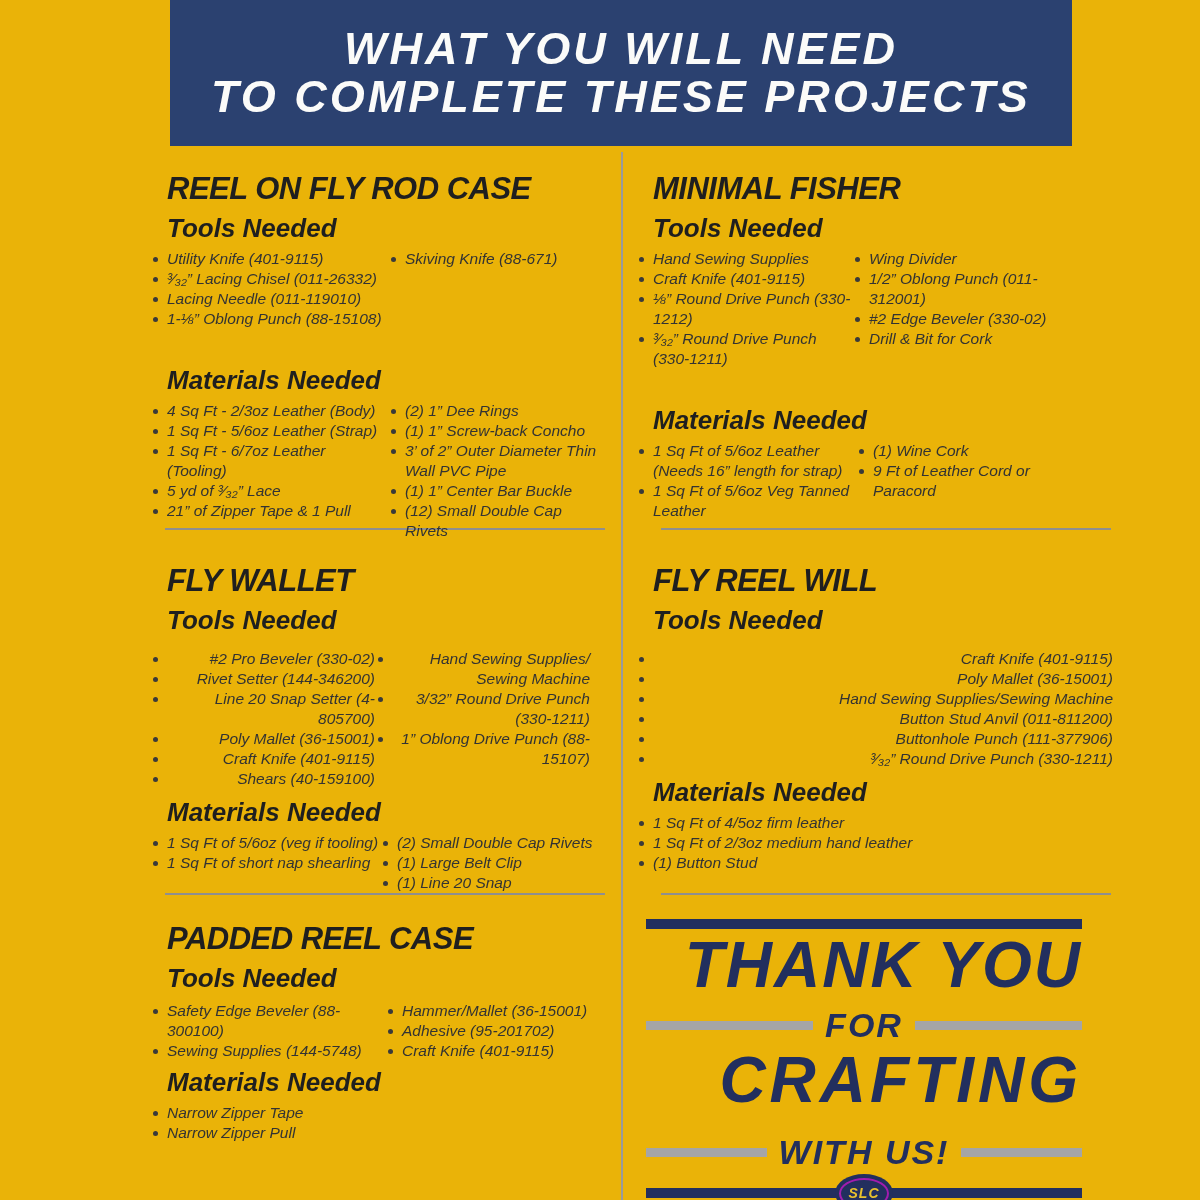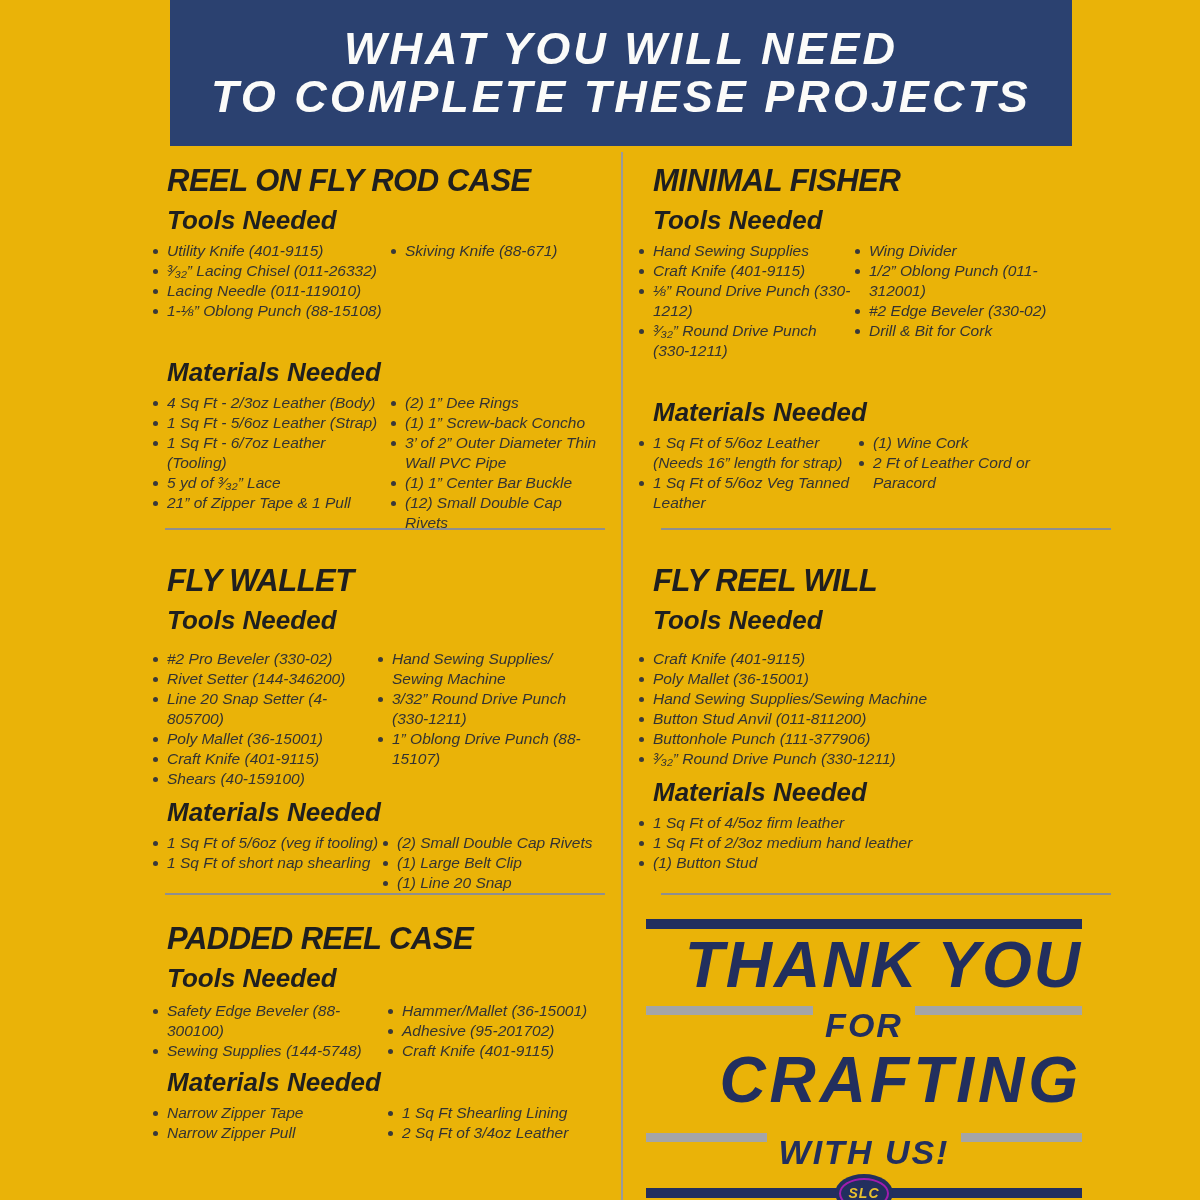--- a/index.html
+++ b/index.html
@@ -17,52 +17,52 @@
   .hr{position:absolute;height:2px;background:#8f8f8f;}
   #hr-l1{left:165px;top:528px;width:440px;}
   #hr-r1{left:661px;top:528px;width:450px;}
   #hr-l2{left:165px;top:893px;width:440px;}
   #hr-r2{left:661px;top:893px;width:450px;}
 
   
   .sec{position:absolute;}
   .sec-left{left:150px;width:459px;}
   .sec-right{left:636px;width:477px;}
-  #sec-reel,#sec-minimal{top:163px;}
+  #sec-reel,#sec-minimal{top:171px;}
   #sec-wallet,#sec-reelcase{top:551px;margin-top:12px;}
   #sec-padded{top:921px;}
 
   .sec h2{margin:0 0 0 17px;font-size:31px;line-height:36px;font-weight:bold;
           letter-spacing:-0.5px;color:#1f1f1f;}
   .sec h3{margin:6px 0 0 17px;font-size:26px;line-height:30px;font-weight:bold;color:#1f1f1f;}
   .mt36{margin-top:36px !important;}
   .mt8{margin-top:8px !important;}
 
   .cols{display:grid;}
   .grid-s1{grid-template-columns:238px 1fr;}
   .grid-mft{grid-template-columns:216px 220px;}
   .grid-mfm{grid-template-columns:220px 220px;}
   .grid-fwt{grid-template-columns:225px 215px;}
   .grid-fwm{grid-template-columns:230px 1fr;}
   .grid-pr{grid-template-columns:235px 1fr;}
 
   ul{list-style:none;margin:6px 0 0 0;padding:0;}
-  ul.gap14{margin-top:14px;}
+  ul.gap14{margin-top:14px;text-align:right;}
   ul.gap8{margin-top:8px;}
   li{position:relative;padding-left:17px;font-size:15.5px;line-height:20px;color:#333;}
   li::before{content:"";position:absolute;left:3px;top:8px;width:5px;height:5px;
              border-radius:50%;background:#3a3a3a;}
 
   
   .ty{position:absolute;left:646px;top:919px;width:436px;}
   .ty-bar{height:10px;background:#222f5e;}
   .ty-big{margin-top:9px;text-align:right;font-size:64px;line-height:54px;font-weight:bold;
           color:#222f5e;letter-spacing:2px;white-space:nowrap;}
   .ty-craft{margin-top:6px;line-height:58px;letter-spacing:4px;}
-  .ty-row{display:flex;align-items:flex-start;gap:12px;margin-top:14px;}
+  .ty-row{display:flex;align-items:center;gap:12px;margin-top:14px;}
   .ty-row.r2{margin-top:24px;}
   .gbar{flex:1;height:9px;background:#a5a5a6;}
   .ty-mid{font-size:34px;font-weight:bold;color:#222f5e;letter-spacing:2px;white-space:nowrap;}
   .ty-bottom{position:relative;margin-top:16px;height:10px;}
   .ty-bottom .ty-bar{position:absolute;left:0;top:0;width:100%;}
   .slc{position:absolute;left:50%;top:50%;transform:translate(-50%,-50%);
        width:58px;height:38px;border-radius:50%;background:#222f5e;
        display:flex;align-items:center;justify-content:center;}
   .slc-inner{width:46px;height:27px;border:2px solid #a21caf;border-radius:50%;
              display:flex;align-items:center;justify-content:center;
@@ -135,21 +135,21 @@
       </ul>
     </div>
     <h3 class="mt36">Materials Needed</h3>
     <div class="cols grid-mfm">
       <ul>
         <li>1 Sq Ft of 5/6oz Leather (Needs 16” length for strap)</li>
         <li>1 Sq Ft of 5/6oz Veg Tanned Leather</li>
       </ul>
       <ul>
         <li>(1) Wine Cork</li>
-        <li>2 Ft of Leather Cord or Paracord</li>
+        <li>9 Ft of Leather Cord or Paracord</li>
       </ul>
     </div>
   </div>
 
   <div class="sec sec-left" id="sec-wallet">
     <h2>FLY WALLET</h2>
     <h3>Tools Needed</h3>
     <div class="cols grid-fwt">
       <ul class="gap14">
         <li>#2 Pro Beveler (330-02)</li>
@@ -211,24 +211,20 @@
         <li>Adhesive (95-201702)</li>
         <li>Craft Knife (401-9115)</li>
       </ul>
     </div>
     <h3>Materials Needed</h3>
     <div class="cols grid-pr">
       <ul>
         <li>Narrow Zipper Tape</li>
         <li>Narrow Zipper Pull</li>
       </ul>
-      <ul>
-        <li>1 Sq Ft Shearling Lining</li>
-        <li>2 Sq Ft of 3/4oz Leather</li>
-      </ul>
     </div>
   </div>
 
   <div class="ty">
     <div class="ty-bar"></div>
     <div class="ty-big">THANK YOU</div>
     <div class="ty-row">
       <span class="gbar"></span>
       <div class="ty-mid">FOR</div>
       <span class="gbar"></span>

